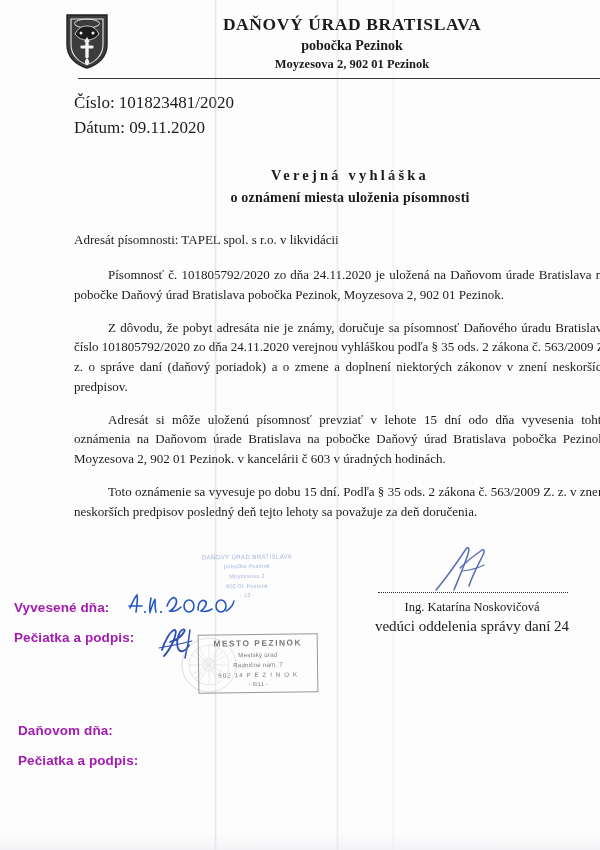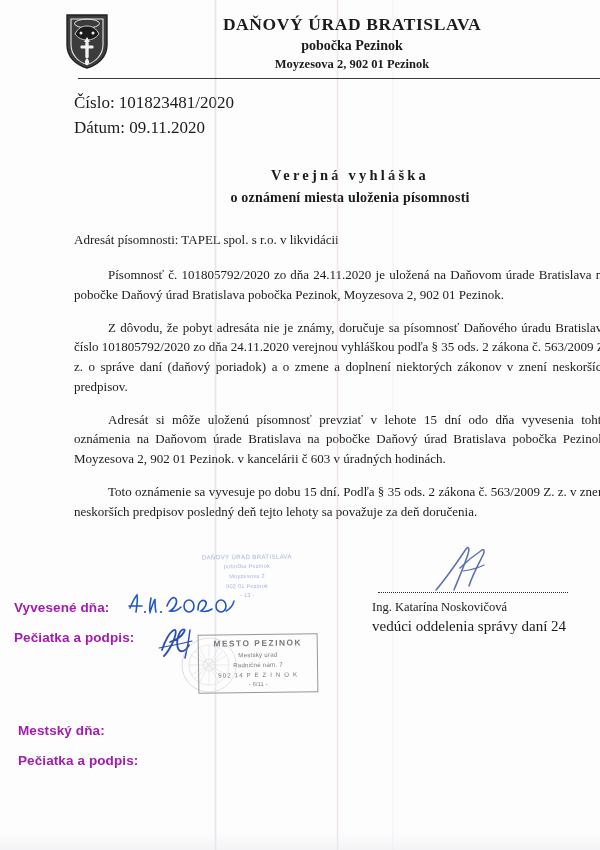--- a/index.html
+++ b/index.html
@@ -132,20 +132,21 @@
     margin: 0 0 13px 0;
     text-indent: 34px;
   }
 
   
   .signature-block {
     position: absolute;
     left: 372px;
     top: 552px;
     width: 200px;
+    text-align: center;
   }
   .signature-ink {
     position: absolute;
     left: 58px;
     top: -6px;
     width: 74px;
     height: 46px;
     pointer-events: none;
   }
   .sig-dotline {
@@ -376,16 +377,16 @@
   </div>
 
   <div class="stamp-city">
     <div class="c1">MESTO PEZINOK</div>
     <div>Mestský úrad</div>
     <div>Radničné nám. 7</div>
     <div class="c4">902 14   P E Z I N O K</div>
     <div class="c5">- 6/11 -</div>
   </div>
 
-  <div class="blue-label lbl-zvesene">Mestský dňa:</div>
+  <div class="blue-label lbl-zvesene">Daňovom dňa:</div>
   <div class="blue-label lbl-peciatka2">Pečiatka a podpis:</div>
 
 </div>
 
 </body></html>

